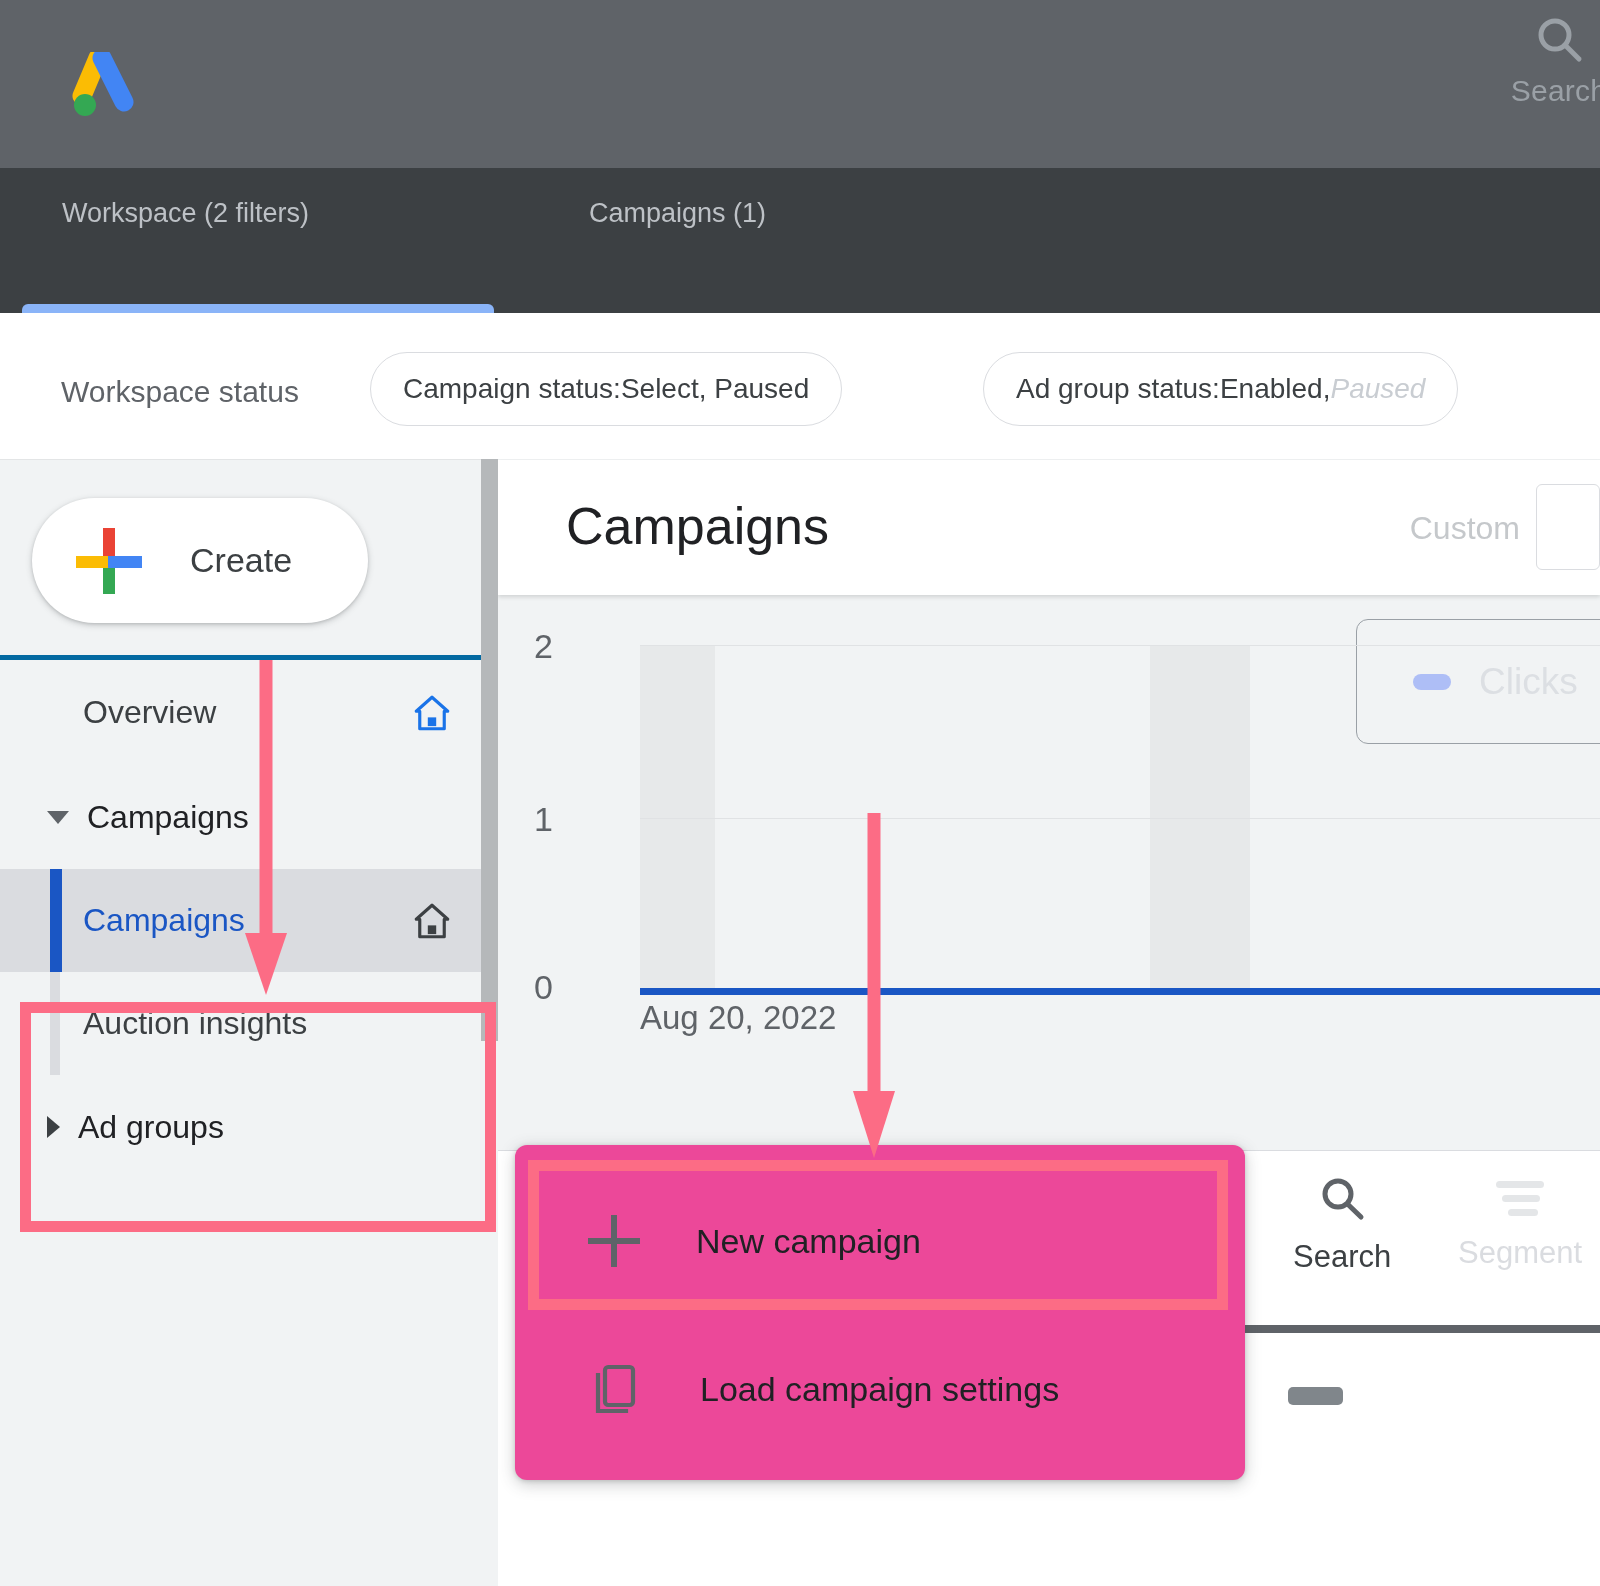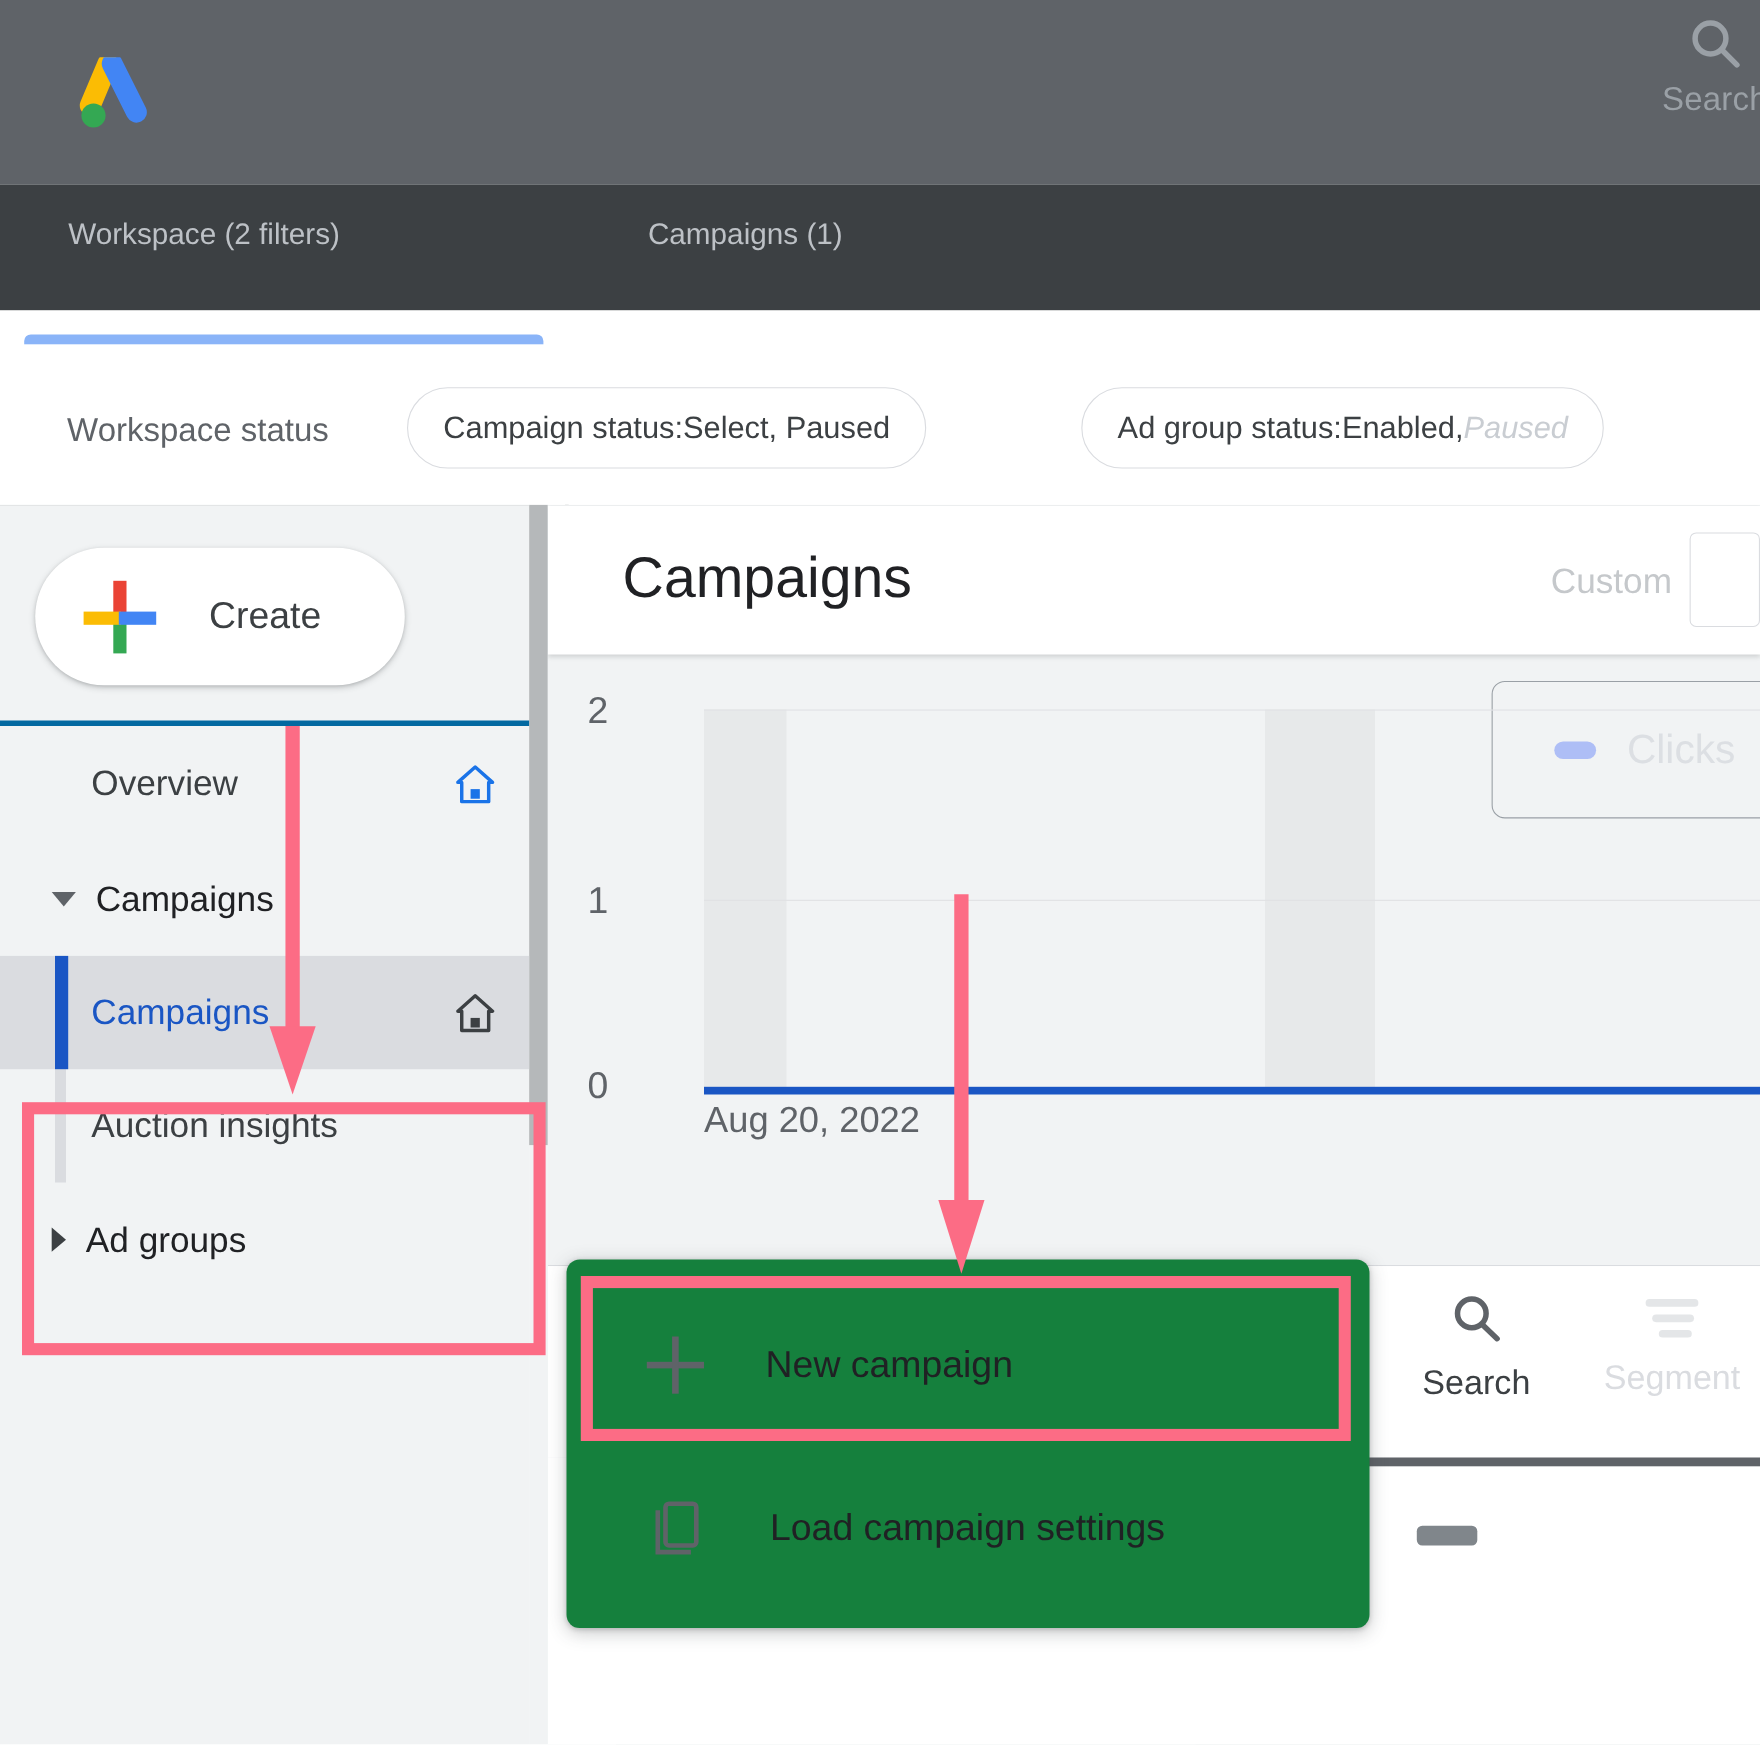--- a/index.html
+++ b/index.html
@@ -22,21 +22,21 @@
     width: 150px; text-align: center; color: #9aa0a6;
   }
   .search-top .mag { display: block; margin: 0 auto; }
   .search-top .lbl {
     font-size: 30px; color: #9aa0a6; margin-top: 6px;
     letter-spacing: .2px; white-space: nowrap;
   }
 
   
   .crumbbar {
-    position: absolute; left: 0; top: 168px; width: 1600px; height: 114px;
+    position: absolute; left: 0; top: 168px; width: 1600px; height: 145px;
     background: #3c4043;
   }
   .crumb { position: absolute; top: 26px; }
   .crumb .sub { font-size: 27px; color: #bdc1c6; line-height: 38px; white-space: nowrap; }
   .crumb .main {
     font-size: 33px; color: #ffffff; line-height: 46px;
     display: flex; align-items: center; gap: 13px; white-space: nowrap;
   }
   .crumb-1 { left: 62px; }
   .crumb-2 { left: 589px; }
@@ -226,21 +226,21 @@
   .tbl-cb { position: absolute; left: 68px; top: 56px; width: 44px; height: 30px;
             border: 7px solid #5f6368; border-top: none; border-radius: 0 0 6px 6px; }
   .tbl-dot { position: absolute; left: 665px; top: 70px; width: 26px; height: 9px;
              border-radius: 5px; background: #0a8043; }
   .tbl-bar { position: absolute; left: 790px; top: 62px; width: 55px; height: 18px;
              border-radius: 5px; background: #80868b; }
 
   
   .menu {
     position: absolute; left: 515px; top: 1145px; width: 730px; height: 335px;
-    background: #15803d; border-radius: 12px;
+    background: #ec4899; border-radius: 12px;
     box-shadow: 0 4px 16px rgba(60,64,67,.28), 0 1px 4px rgba(60,64,67,.2);
     z-index: 40;
   }
   .menu-item {
     position: absolute; left: 0; width: 730px; height: 148px;
     display: flex; align-items: center; padding-left: 73px; gap: 56px;
   }
   .mi-1 { top: 22px; }
   .mi-2 { top: 170px; }
   .menu-item .lbl { font-size: 34px; color: #202124; white-space: nowrap; }

